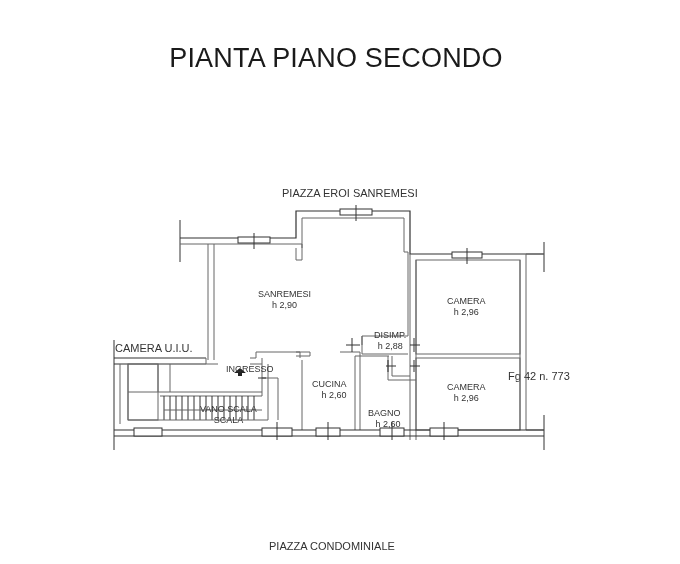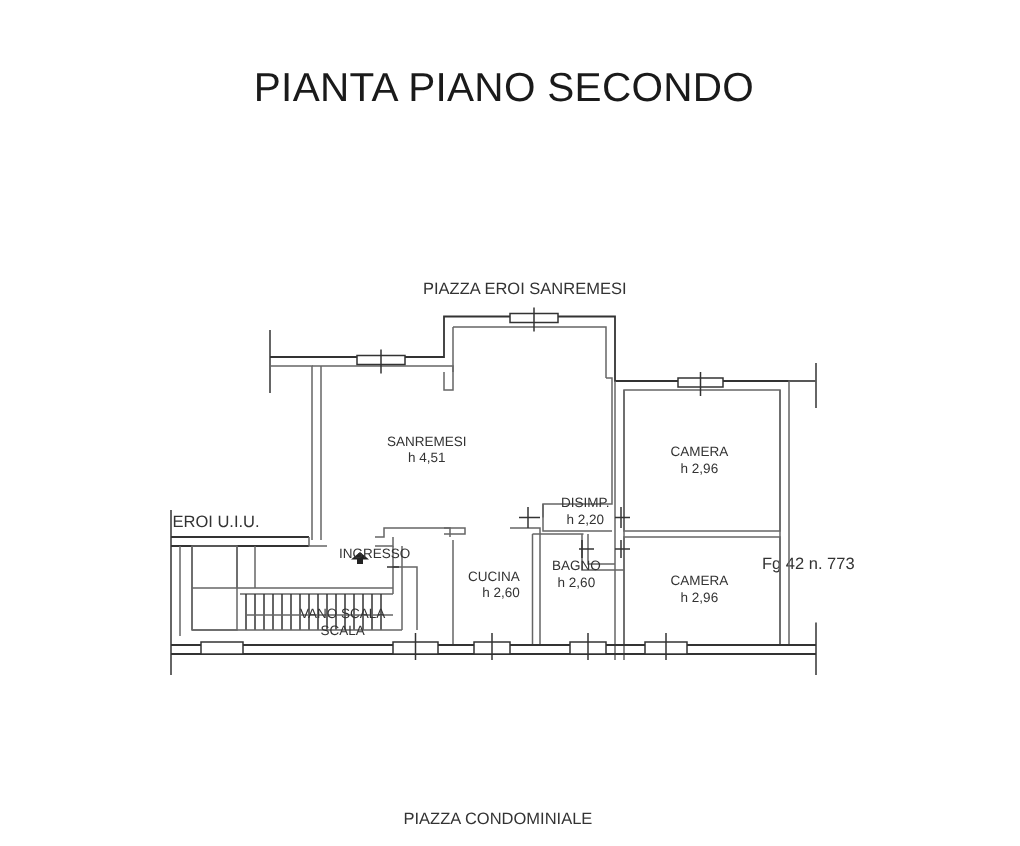--- a/index.html
+++ b/index.html
@@ -11,21 +11,21 @@
     .w { fill: none; stroke: #333; stroke-width: 1.2; }
     .wl { fill: none; stroke: #666; stroke-width: 1; }
     .win { fill: #fff; stroke: #333; stroke-width: 1; }
     .tick { stroke: #333; stroke-width: 1; }
   </style>
 </head>
 <body>
 
 <div class="title">PIANTA PIANO SECONDO</div>
 <div class="label" style="left:282px; top:147px;">PIAZZA EROI SANREMESI</div>
-<div class="label" style="left:115px; top:302px;">EROI U.I.U.</div>
+<div class="label" style="left:115px; top:302px;">CAMERA U.I.U.</div>
 <div class="label" style="left:508px; top:330px;text-align:right;">Fg 42 n. 773</div>
 <div class="label" style="left:269px; top:500px;">PIAZZA CONDOMINIALE</div>
 
 <svg width="680" height="564" viewBox="0 0 680 564">
 
   <line class="tick" x1="180" y1="220" x2="180" y2="262"></line>
   <line class="tick" x1="114" y1="340" x2="114" y2="450"></line>
 
   <line class="tick" x1="544" y1="242" x2="544" y2="272"></line>
   <line class="tick" x1="544" y1="415" x2="544" y2="450"></line>
@@ -124,35 +124,35 @@
   <line class="tick" x1="410" y1="345" x2="420" y2="345"></line>
   <line class="tick" x1="414" y1="338" x2="414" y2="352"></line>
   <line class="tick" x1="386" y1="366" x2="396" y2="366"></line>
   <line class="tick" x1="388" y1="360" x2="388" y2="372"></line>
   <line class="tick" x1="410" y1="366" x2="420" y2="366"></line>
   <line class="tick" x1="414" y1="360" x2="414" y2="372"></line>
 </svg>
 
 <div class="room" style="left:258px; top:289px;">
   <div>SANREMESI</div>
-  <div>h 4,51</div>
+  <div>h 2,90</div>
 </div>
 <div class="room" style="left:447px; top:296px;">
   <div>CAMERA</div>
   <div>h 2,96</div>
 </div>
 <div class="room" style="left:374px; top:330px;text-align:center;">
   <div>DISIMP.</div>
-  <div>h 2,20</div>
+  <div>h 2,88</div>
 </div>
 <div class="room" style="left:312px; top:379px;text-align:right;">
   <div>CUCINA</div>
   <div>h 2,60</div>
 </div>
-<div class="room" style="left:368px; top:372px;">
+<div class="room" style="left:368px; top:408px;text-align:right;">
   <div>BAGNO</div>
   <div>h 2,60</div>
 </div>
 <div class="room" style="left:447px; top:382px;">
   <div>CAMERA</div>
   <div>h 2,96</div>
 </div>
 <div class="room" style="left:210px; top:364px;margin-left:16px;">
   <div>INGRESSO</div>
 </div>

